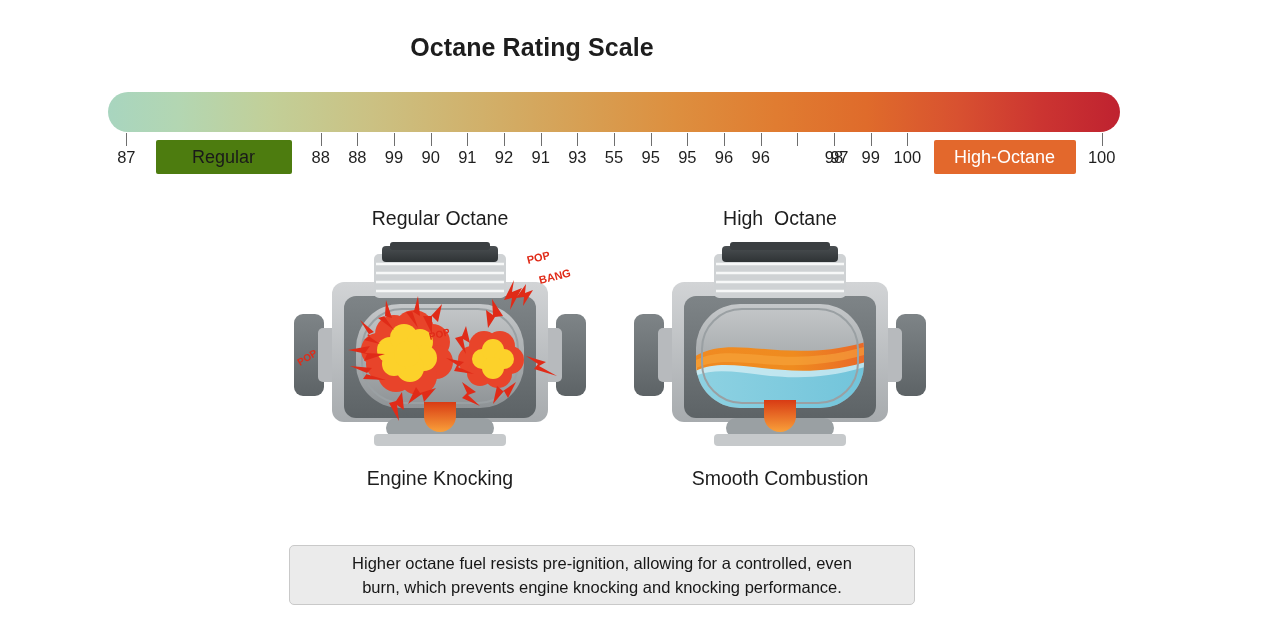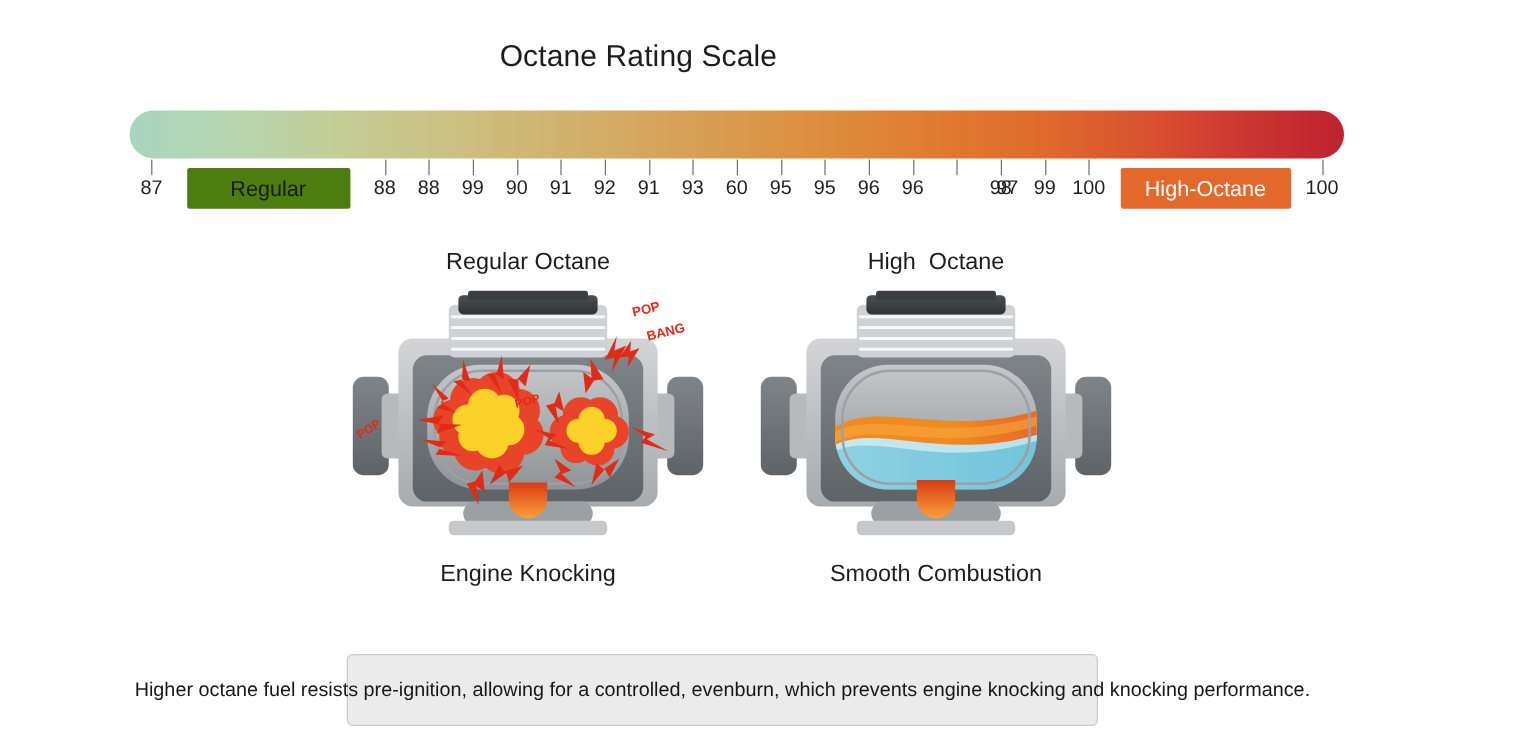--- a/index.html
+++ b/index.html
@@ -19,21 +19,21 @@
   }
 
   
   .title {
     position: absolute;
     top: 33px;
     left: 0;
     width: 1064px;
     text-align: center;
     font-size: 25px;
-    font-weight: 400;
+    font-weight: 700;
     letter-spacing: 0.1px;
     color: #1d1d1d;
   }
 
   
   .scale-wrap {
     position: absolute;
     left: 108px;
     top: 92px;
     width: 1012px;
@@ -156,21 +156,21 @@
     position: absolute;
     left: 289px;
     top: 545px;
     width: 626px;
     height: 60px;
     box-sizing: border-box;
     background: #ebebeb;
     border: 1px solid #c9c9c9;
     border-radius: 5px;
     display: flex;
-    flex-direction: row;
+    flex-direction: column;
     align-items: center;
     justify-content: center;
   }
   .note-line {
     font-size: 16.5px;
     line-height: 24px;
     color: #171717;
     white-space: nowrap;
   }
 </style>
@@ -210,21 +210,21 @@
   <div class="badge badge-high" style="left: 896.5px;">High-Octane</div>
 <div class="tick-label" style="left: 18.3333px;">87</div>
     <div class="tick-label" style="left: 212.667px;">88</div>
     <div class="tick-label" style="left: 249.333px;">88</div>
     <div class="tick-label" style="left: 286px;">99</div>
     <div class="tick-label" style="left: 322.667px;">90</div>
     <div class="tick-label" style="left: 359.333px;">91</div>
     <div class="tick-label" style="left: 396px;">92</div>
     <div class="tick-label" style="left: 432.667px;">91</div>
     <div class="tick-label" style="left: 469.333px;">93</div>
-    <div class="tick-label" style="left: 506px;">60</div>
+    <div class="tick-label" style="left: 506px;">55</div>
     <div class="tick-label" style="left: 542.667px;">95</div>
     <div class="tick-label" style="left: 579.333px;">95</div>
     <div class="tick-label" style="left: 616px;">96</div>
     <div class="tick-label" style="left: 652.667px;">96</div>
     <div class="tick-label" style="left: 689.333px; margin-left: 42px;">97</div>
     <div class="tick-label" style="left: 726px;">98</div>
     <div class="tick-label" style="left: 762.667px;">99</div>
     <div class="tick-label" style="left: 799.333px;">100</div>
     <div class="tick-label" style="left: 993.667px;">100</div>
   </div>

